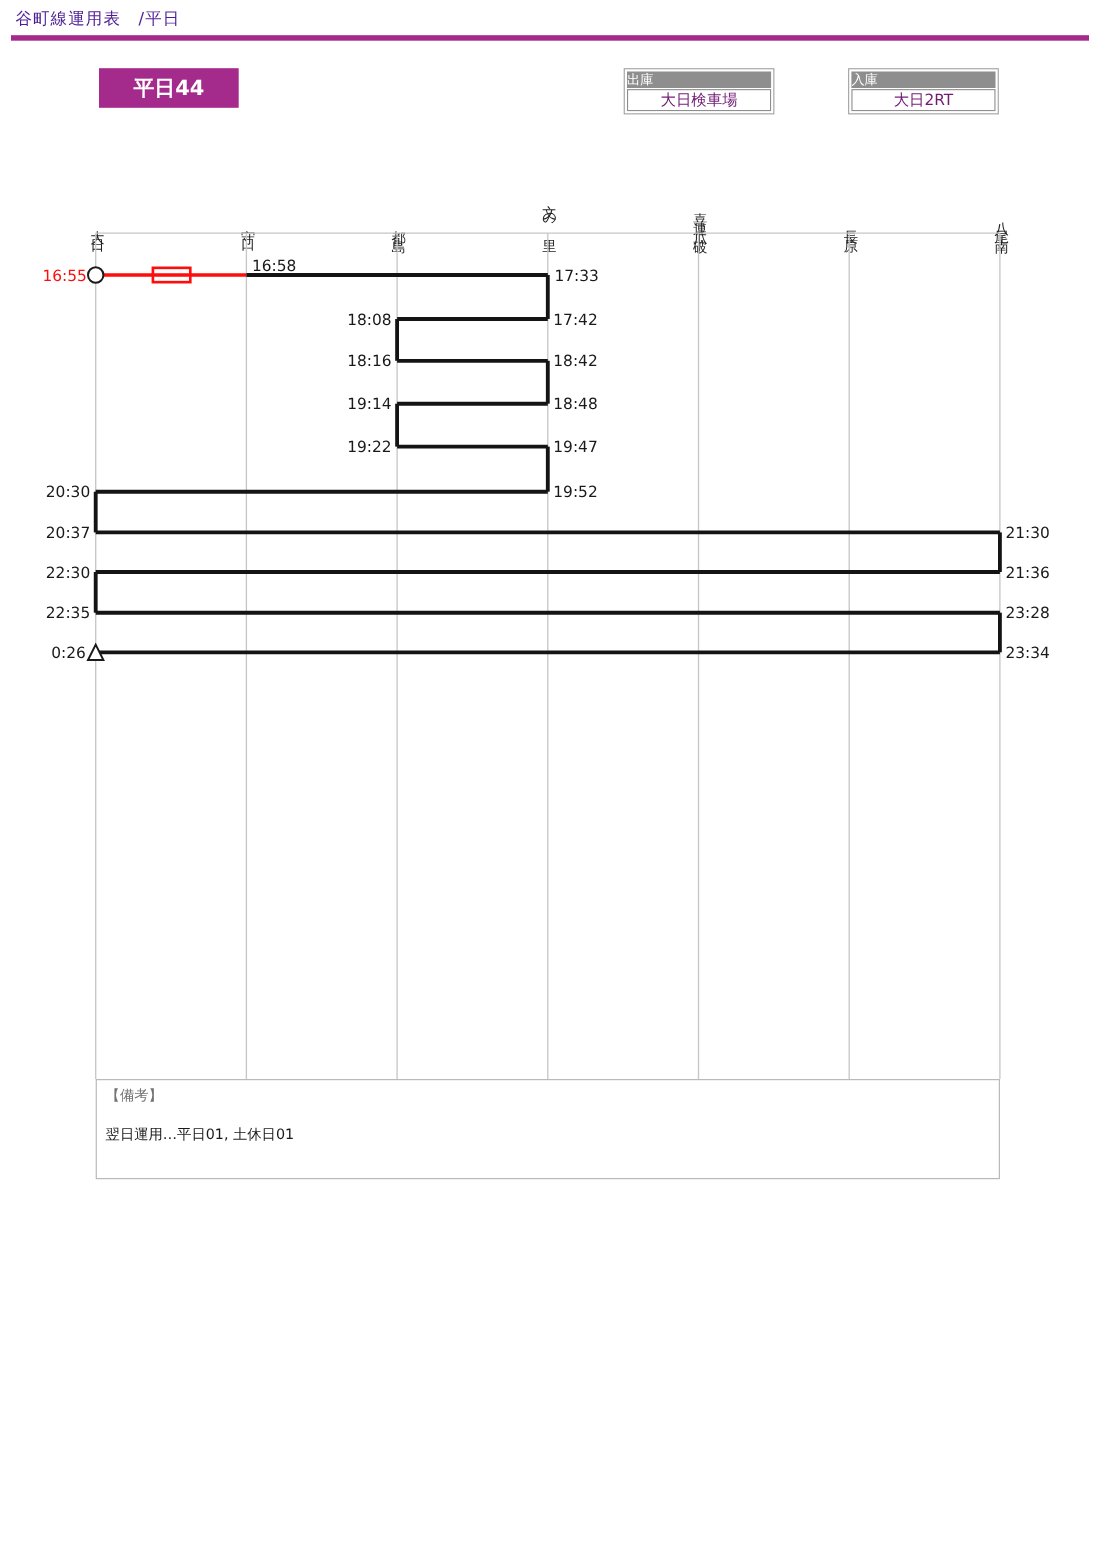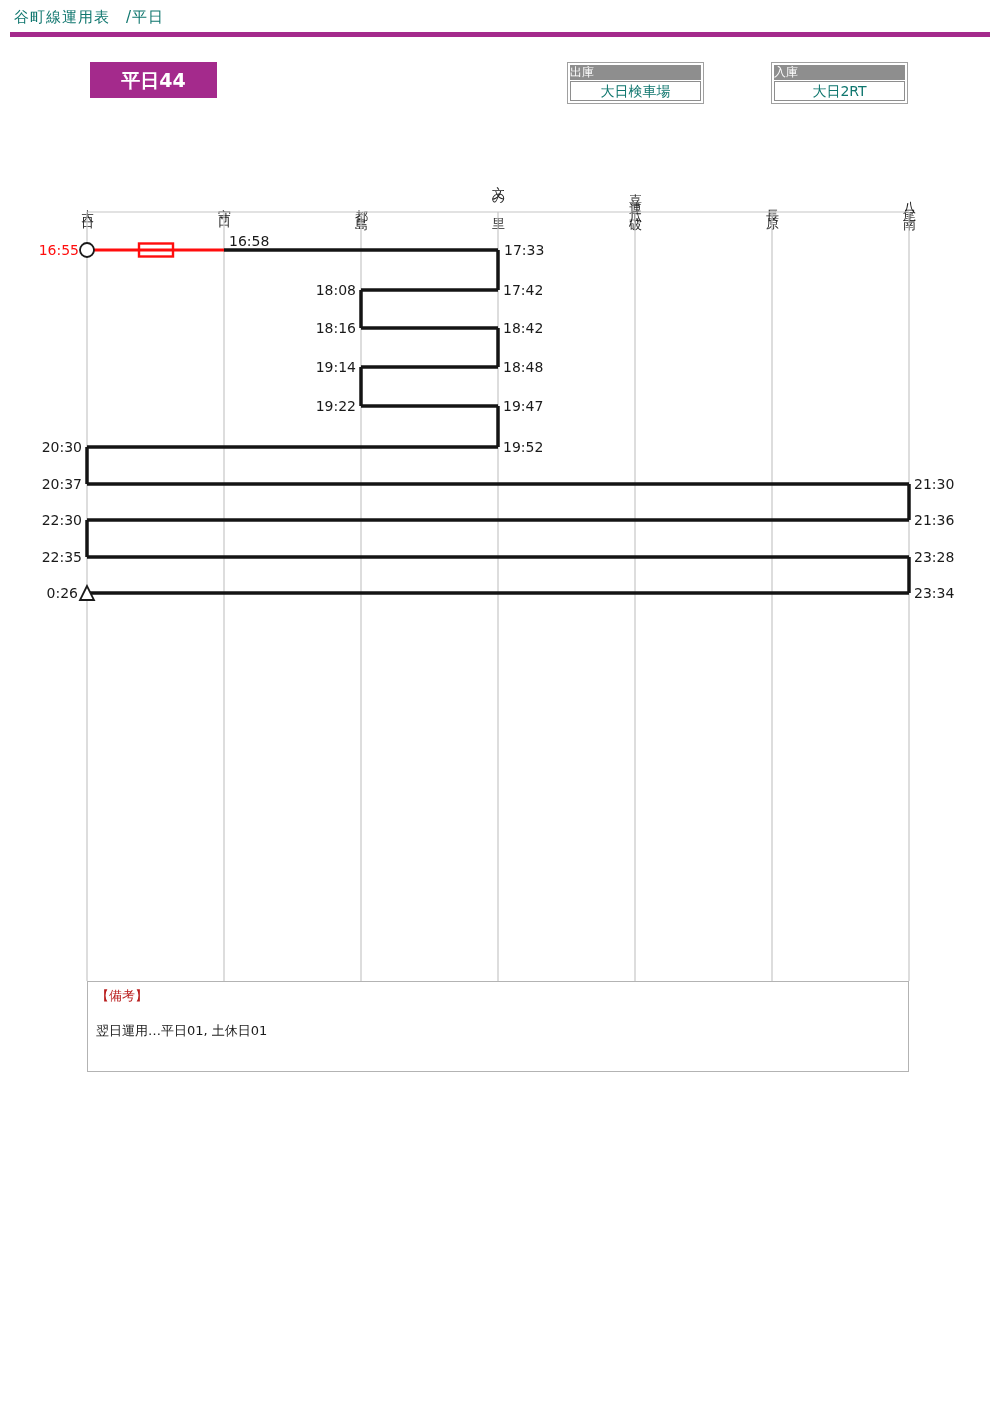--- a/index.html
+++ b/index.html
@@ -1,34 +1,34 @@
 <!DOCTYPE html>
 <html><head>
 <meta charset="utf-8">
 <style>
   html,body{margin:0;padding:0;background:#fff;}
   .page{position:relative;width:1000px;height:1414px;background:#ffffff;overflow:hidden;
         font-family:"DejaVu Sans","Liberation Sans",sans-serif;color:#111;}
-  .page-title{position:absolute;left:14px;top:8px;font-size:15px;letter-spacing:1px;color:#0f766e;}
+  .page-title{position:absolute;left:14px;top:8px;font-size:15px;letter-spacing:1px;color:#4c1d95;}
   .accent-bar{position:absolute;left:10px;top:32px;width:980px;height:5px;}
   .duty-badge{position:absolute;left:90px;top:62px;width:127px;height:36px;
               color:#fff;font-size:19px;font-weight:bold;text-align:center;line-height:36px;}
   .depot-box{position:absolute;top:62px;width:137px;background:#fff;padding:2px;box-sizing:border-box;}
   .depot-box.out{left:567px;}
   .depot-box.in{left:771px;}
   .depot-head{color:#fff;font-size:12px;text-align:left;height:15px;line-height:15px;}
-  .depot-val{border:1px solid #8e8e8e;font-size:14px;text-align:center;height:18px;line-height:18px;color:#0f766e;margin-top:1px;}
+  .depot-val{border:1px solid #8e8e8e;font-size:14px;text-align:center;height:18px;line-height:18px;color:#701a75;margin-top:1px;}
   .station-label{position:absolute;writing-mode:vertical-rl;text-orientation:upright;
                  font-size:13px;letter-spacing:8px;color:#222;white-space:nowrap;
                  transform:translate(-50%,-100%);}
   svg.diagram{position:absolute;left:0;top:0;}
   svg text{font-family:"DejaVu Sans","Liberation Sans",sans-serif;font-size:14px;}
   .remarks-box{position:absolute;left:87px;top:981px;width:822px;height:91px;
                border:1px solid #b3b3b3;box-sizing:border-box;padding:5px 8px;}
-  .remarks-title{font-size:13px;color:#b91c1c;}
+  .remarks-title{font-size:13px;color:#737373;}
   .remarks-text{font-size:13px;color:#1a1a1a;margin-top:17px;}
 </style>
 </head>
 <body>
 
 <div class="page">
 
   <div class="page-title">谷町線運用表　/平日</div>
   <div class="accent-bar" style="background: rgb(164, 42, 140);"></div>
 

